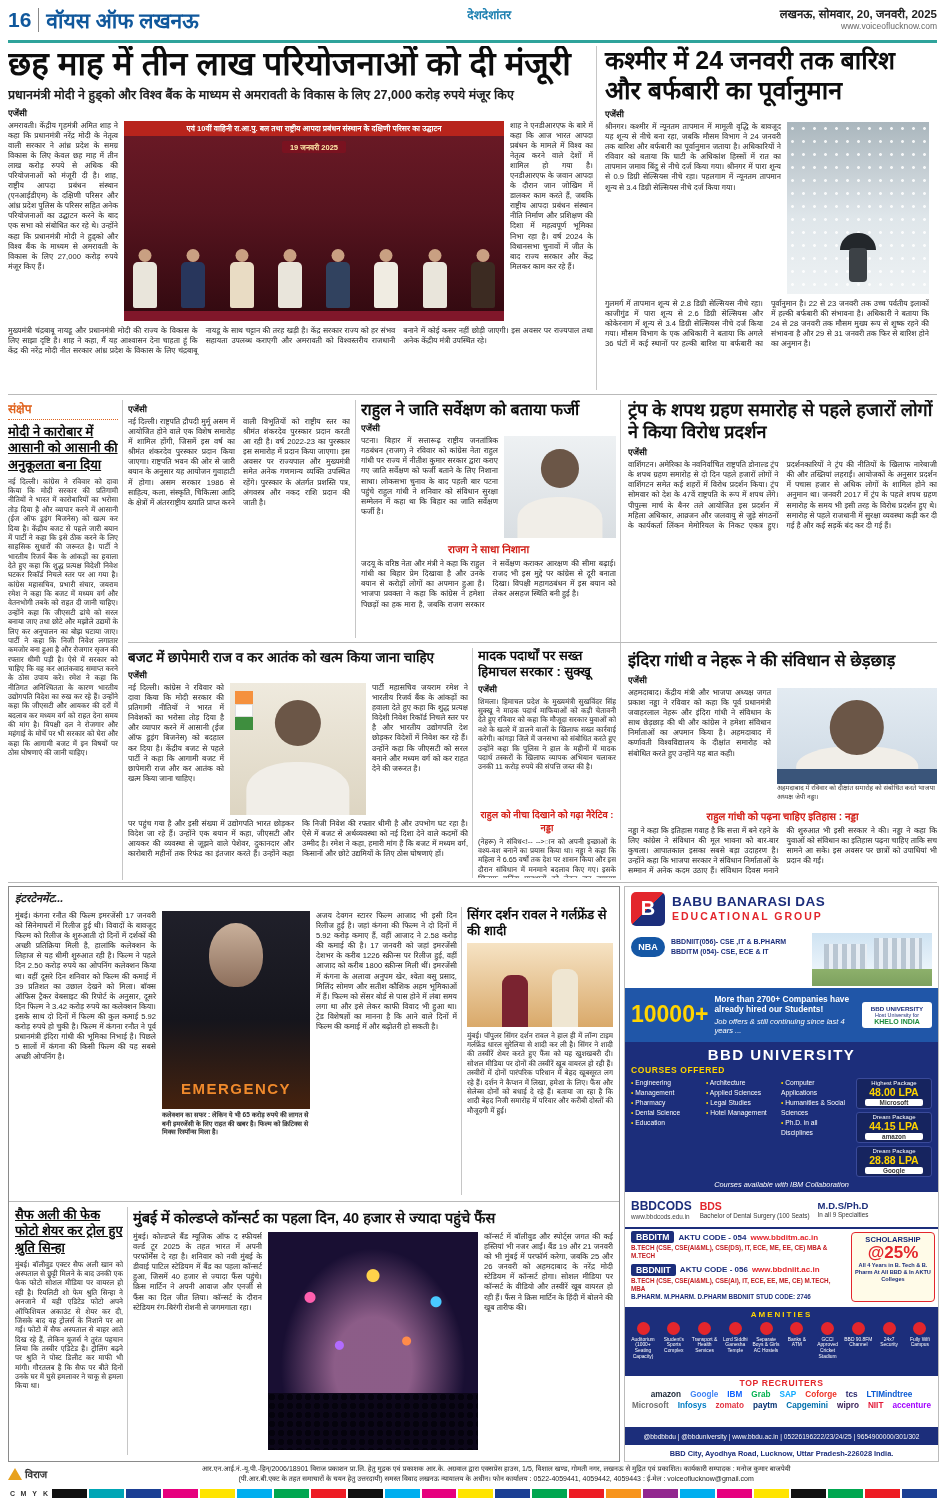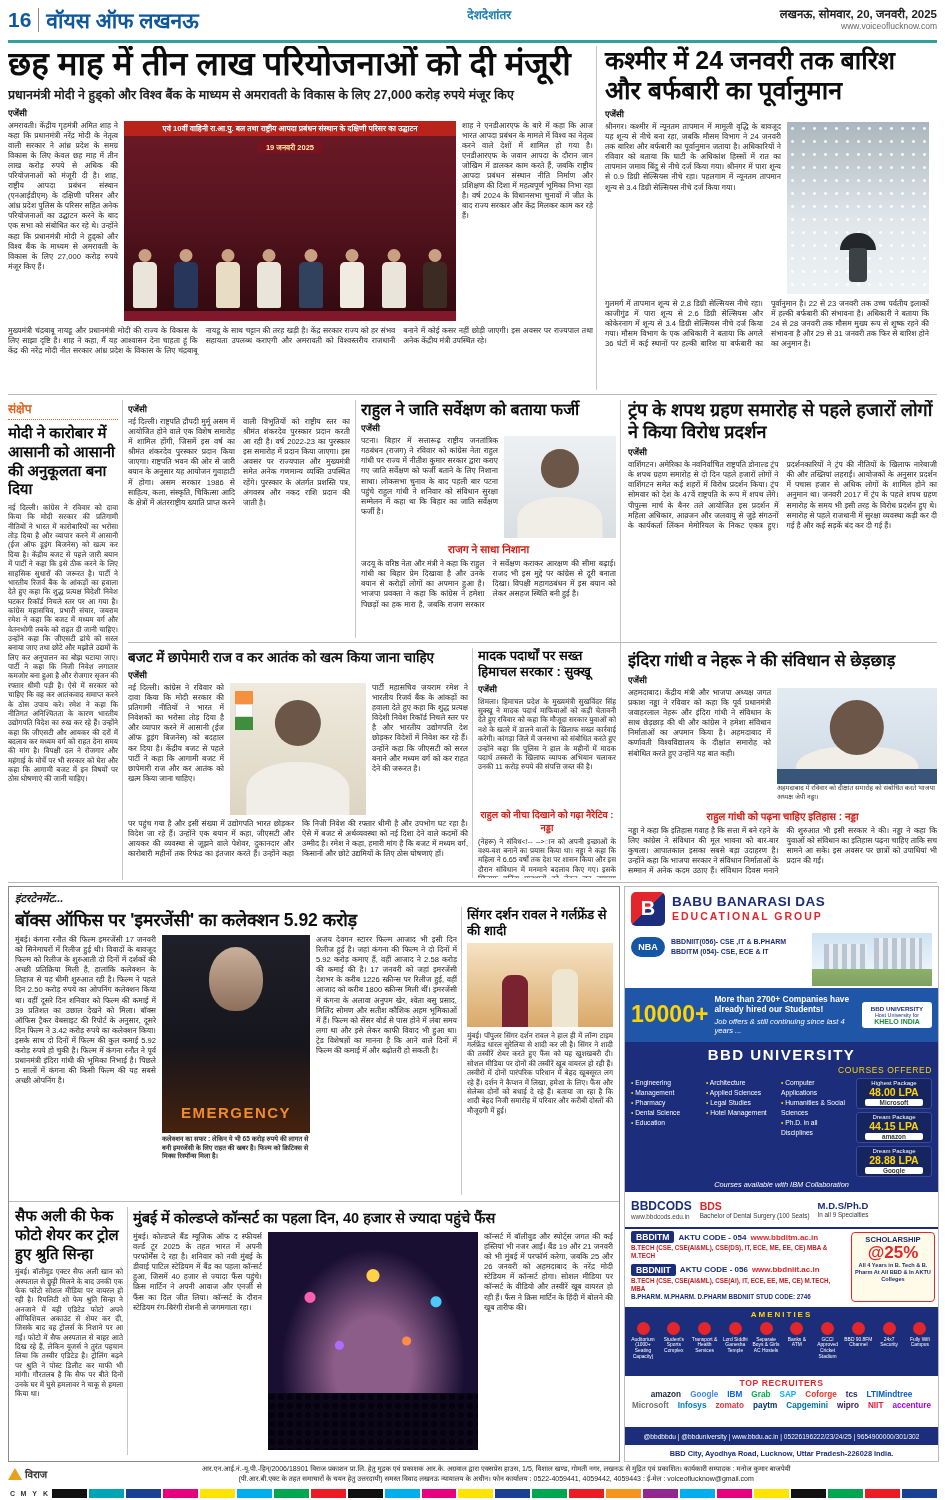--- a/index.html
+++ b/index.html
@@ -19,21 +19,21 @@
   .mast-right{text-align:right;}
   .dateline{font-size:11.5px;font-weight:700;color:#222;}
   .website{font-size:8.5px;color:#666;}
   .tealrule{position:absolute;background:#2fa39b;}
 
   
   .h-xl{font-size:33px;font-weight:800;line-height:1.1;color:#0d0d0d;}
   .h-lg{font-size:25px;font-weight:800;line-height:1.18;color:#0d0d0d;}
   .h-md{font-size:16px;font-weight:800;line-height:1.2;color:#0d0d0d;}
   .h-sm{font-size:13px;font-weight:800;line-height:1.22;color:#0d0d0d;}
-  .h-xs{font-size:15px;font-weight:800;line-height:1.25;color:#0d0d0d;}
+  .h-xs{font-size:13px;font-weight:800;line-height:1.25;color:#0d0d0d;text-decoration:underline;}
   .subhead{font-size:12.5px;font-weight:700;color:#222;margin-top:5px;line-height:1.3;}
   .byline{font-size:8.5px;font-weight:700;color:#111;margin:3px 0;}
   .jbody{font-size:7.6px;line-height:1.33;text-align:justify;color:#1c1c1c;}
   .jbody-sm{font-size:7.2px;line-height:1.3;text-align:justify;color:#1c1c1c;}
   .c2{column-count:2;column-gap:8px;}
   .c3{column-count:3;column-gap:8px;}
   .crosshead{color:#d21f17;font-weight:800;text-align:center;}
   .caption{font-size:6.6px;color:#333;line-height:1.3;}
   .padL{padding-left:8px;border-left:1px solid #c6c6c6;}
 
@@ -113,21 +113,21 @@
   .banner-num{font-size:23px;font-weight:800;color:#ffd400;flex:0 0 auto;}
   .banner-mid{flex:1;line-height:1.25;}
   .banner-l1{font-size:8.4px;font-weight:800;}
   .banner-l2{font-size:7.6px;font-style:italic;margin-top:2px;}
   .khelo{flex:0 0 auto;width:66px;background:#fff;border-radius:3px;text-align:center;padding:3px 2px;color:#1c2e7b;}
   .khelo-l1{font-size:6.2px;font-weight:800;}
   .khelo-l2{font-size:5.4px;}
   .khelo-l3{font-size:7px;font-weight:800;color:#1c8a3c;}
   .ad-univ{height:148px;background:#1c2e7b;color:#fff;padding:4px 6px;box-sizing:border-box;}
   .univ-title{text-align:center;font-size:15px;font-weight:800;letter-spacing:1.5px;}
-  .courses-label{text-align:right;font-size:8.5px;font-weight:400;color:#ffd400;margin:2px 0 3px;letter-spacing:.6px;}
+  .courses-label{text-align:left;font-size:8.5px;font-weight:700;color:#ffd400;margin:2px 0 3px;letter-spacing:.6px;}
   .univ-cols{display:flex;gap:5px;}
   .course-col{flex:1;}
   .course-item{font-size:6.7px;line-height:1.5;}
   .course-item::before{content:"• ";color:#ffd400;}
   .pkg-col{width:76px;flex:0 0 auto;display:flex;flex-direction:column;gap:3px;}
   .pkg{background:#16245f;border:1px solid #3a4a9a;border-radius:3px;text-align:center;padding:1px 2px;}
   .pkg-label{font-size:6px;}
   .pkg-value{font-size:10.5px;font-weight:800;color:#ffd400;}
   .pkg-company{font-size:6.4px;font-weight:700;background:#fff;color:#333;border-radius:2px;margin:1px 6px 1px;}
   .ibm-line{text-align:center;font-size:7.4px;font-style:italic;margin-top:3px;color:#fff;}
@@ -193,21 +193,21 @@
     </div>
   </div>
   <div class="abs tealrule" style="left:8px;top:40px;width:929px;height:3px;"></div>
 
   <div class="abs" style="left:8px;top:46px;width:585px;height:344px;">
     <div class="h-xl">छह माह में तीन लाख परियोजनाओं को दी मंजूरी</div>
     <div class="subhead">प्रधानमंत्री मोदी ने हुड्को और विश्व बैंक के माध्यम से अमरावती के विकास के लिए 27,000 करोड़ रुपये मंजूर किए</div>
     <div class="byline">एजेंसी</div>
     <div style="display:flex;height:200px;overflow:hidden;">
       <div class="jbody" style="width:110px;flex:0 0 auto;">अमरावती। केंद्रीय गृहमंत्री अमित शाह ने कहा कि प्रधानमंत्री नरेंद्र मोदी के नेतृत्व वाली सरकार ने आंध्र प्रदेश के समग्र विकास के लिए केवल छह माह में तीन लाख करोड़ रुपये से अधिक की परियोजनाओं को मंजूरी दी है। शाह, राष्ट्रीय आपदा प्रबंधन संस्थान (एनआईडीएम) के दक्षिणी परिसर और आंध्र प्रदेश पुलिस के परिसर सहित अनेक परियोजनाओं का उद्घाटन करने के बाद एक सभा को संबोधित कर रहे थे। उन्होंने कहा कि प्रधानमंत्री मोदी ने हुड्को और विश्व बैंक के माध्यम से अमरावती के विकास के लिए 27,000 करोड़ रुपये मंजूर किए हैं।</div>
-      <div class="photo-lead" style="width:332px;flex:0 0 auto;margin:0 6px;">
+      <div class="photo-lead" style="width:380px;flex:0 0 auto;margin:0 6px;">
         <div class="pl-banner">एवं 10वीं वाहिनी रा.आ.पु. बल तथा राष्ट्रीय आपदा प्रबंधन संस्थान के दक्षिणी परिसर का उद्घाटन</div>
         <div class="pl-datewrap"><span class="pl-date">19 जनवरी 2025</span></div>
         <div class="pl-people">
           <div class="person"></div>
             <div class="person"></div>
             <div class="person"></div>
             <div class="person"></div>
           <div class="person"></div>
             <div class="person"></div>
             <div class="person"></div>
@@ -309,21 +309,20 @@
     <div class="crosshead" style="font-size:10px;margin:3px 0;">राहुल गांधी को पढ़ना चाहिए इतिहास : नड्डा</div>
     <div class="jbody c2" style="height:56px;overflow:hidden;">नड्डा ने कहा कि इतिहास गवाह है कि सत्ता में बने रहने के लिए कांग्रेस ने संविधान की मूल भावना को बार-बार कुचला। आपातकाल इसका सबसे बड़ा उदाहरण है। उन्होंने कहा कि भाजपा सरकार ने संविधान निर्माताओं के सम्मान में अनेक कदम उठाए हैं। संविधान दिवस मनाने की शुरुआत भी इसी सरकार ने की। नड्डा ने कहा कि युवाओं को संविधान का इतिहास पढ़ना चाहिए ताकि सच सामने आ सके। इस अवसर पर छात्रों को उपाधियां भी प्रदान की गईं।</div>
   </div>
 
   <div class="hr" style="left:8px;top:882px;width:929px;"></div>
 
   <div class="abs ent-box" style="left:8px;top:886px;width:610px;height:574px;">
     <div class="abs ent-label" style="left:6px;top:3px;">इंटरटेनमेंट...</div>
 
     <div class="abs" style="left:6px;top:20px;width:442px;height:288px;">
-      <div style="font-size:17.5px;font-weight:800;">बॉक्स ऑफिस पर 'इमरजेंसी' का कलेक्शन 5.92 करोड़</div>
       <div style="display:flex;gap:6px;margin-top:4px;height:258px;overflow:hidden;">
         <div class="jbody" style="flex:1;">मुंबई। कंगना रनौत की फिल्म इमरजेंसी 17 जनवरी को सिनेमाघरों में रिलीज हुई थी। विवादों के बावजूद फिल्म को रिलीज के शुरुआती दो दिनों में दर्शकों की अच्छी प्रतिक्रिया मिली है, हालांकि कलेक्शन के लिहाज से यह धीमी शुरुआत रही है। फिल्म ने पहले दिन 2.50 करोड़ रुपये का ओपनिंग कलेक्शन किया था। वहीं दूसरे दिन शनिवार को फिल्म की कमाई में 39 प्रतिशत का उछाल देखने को मिला। बॉक्स ऑफिस ट्रैकर वेबसाइट की रिपोर्ट के अनुसार, दूसरे दिन फिल्म ने 3.42 करोड़ रुपये का कलेक्शन किया। इसके साथ दो दिनों में फिल्म की कुल कमाई 5.92 करोड़ रुपये हो चुकी है। फिल्म में कंगना रनौत ने पूर्व प्रधानमंत्री इंदिरा गांधी की भूमिका निभाई है। पिछले 5 सालों में कंगना की किसी फिल्म की यह सबसे अच्छी ओपनिंग है।</div>
         <div style="width:148px;flex:0 0 auto;">
           <div class="poster" style="height:186px;">
             <div class="poster-word">EMERGENCY</div>
           </div>
           <div class="caption" style="margin-top:2px;font-weight:700;">कलेक्शन का सफर : लेकिन ये भी 65 करोड़ रुपये की लागत से बनी इमरजेंसी के लिए राहत की खबर है। फिल्म को क्रिटिक्स से मिक्स रिस्पॉन्स मिला है।</div>
         </div>
         <div class="jbody" style="flex:1;">अजय देवगन स्टारर फिल्म आजाद भी इसी दिन रिलीज हुई है। जहां कंगना की फिल्म ने दो दिनों में 5.92 करोड़ कमाए हैं, वहीं आजाद ने 2.58 करोड़ की कमाई की है। 17 जनवरी को जहां इमरजेंसी देशभर के करीब 1226 स्क्रीन्स पर रिलीज हुई, वहीं आजाद को करीब 1800 स्क्रीन्स मिली थीं। इमरजेंसी में कंगना के अलावा अनुपम खेर, श्वेता बसु प्रसाद, मिलिंद सोमण और सतीश कौशिक अहम भूमिकाओं में हैं। फिल्म को सेंसर बोर्ड से पास होने में लंबा समय लगा था और इसे लेकर काफी विवाद भी हुआ था। ट्रेड विशेषज्ञों का मानना है कि आने वाले दिनों में फिल्म की कमाई में और बढ़ोतरी हो सकती है।</div>
       </div>

